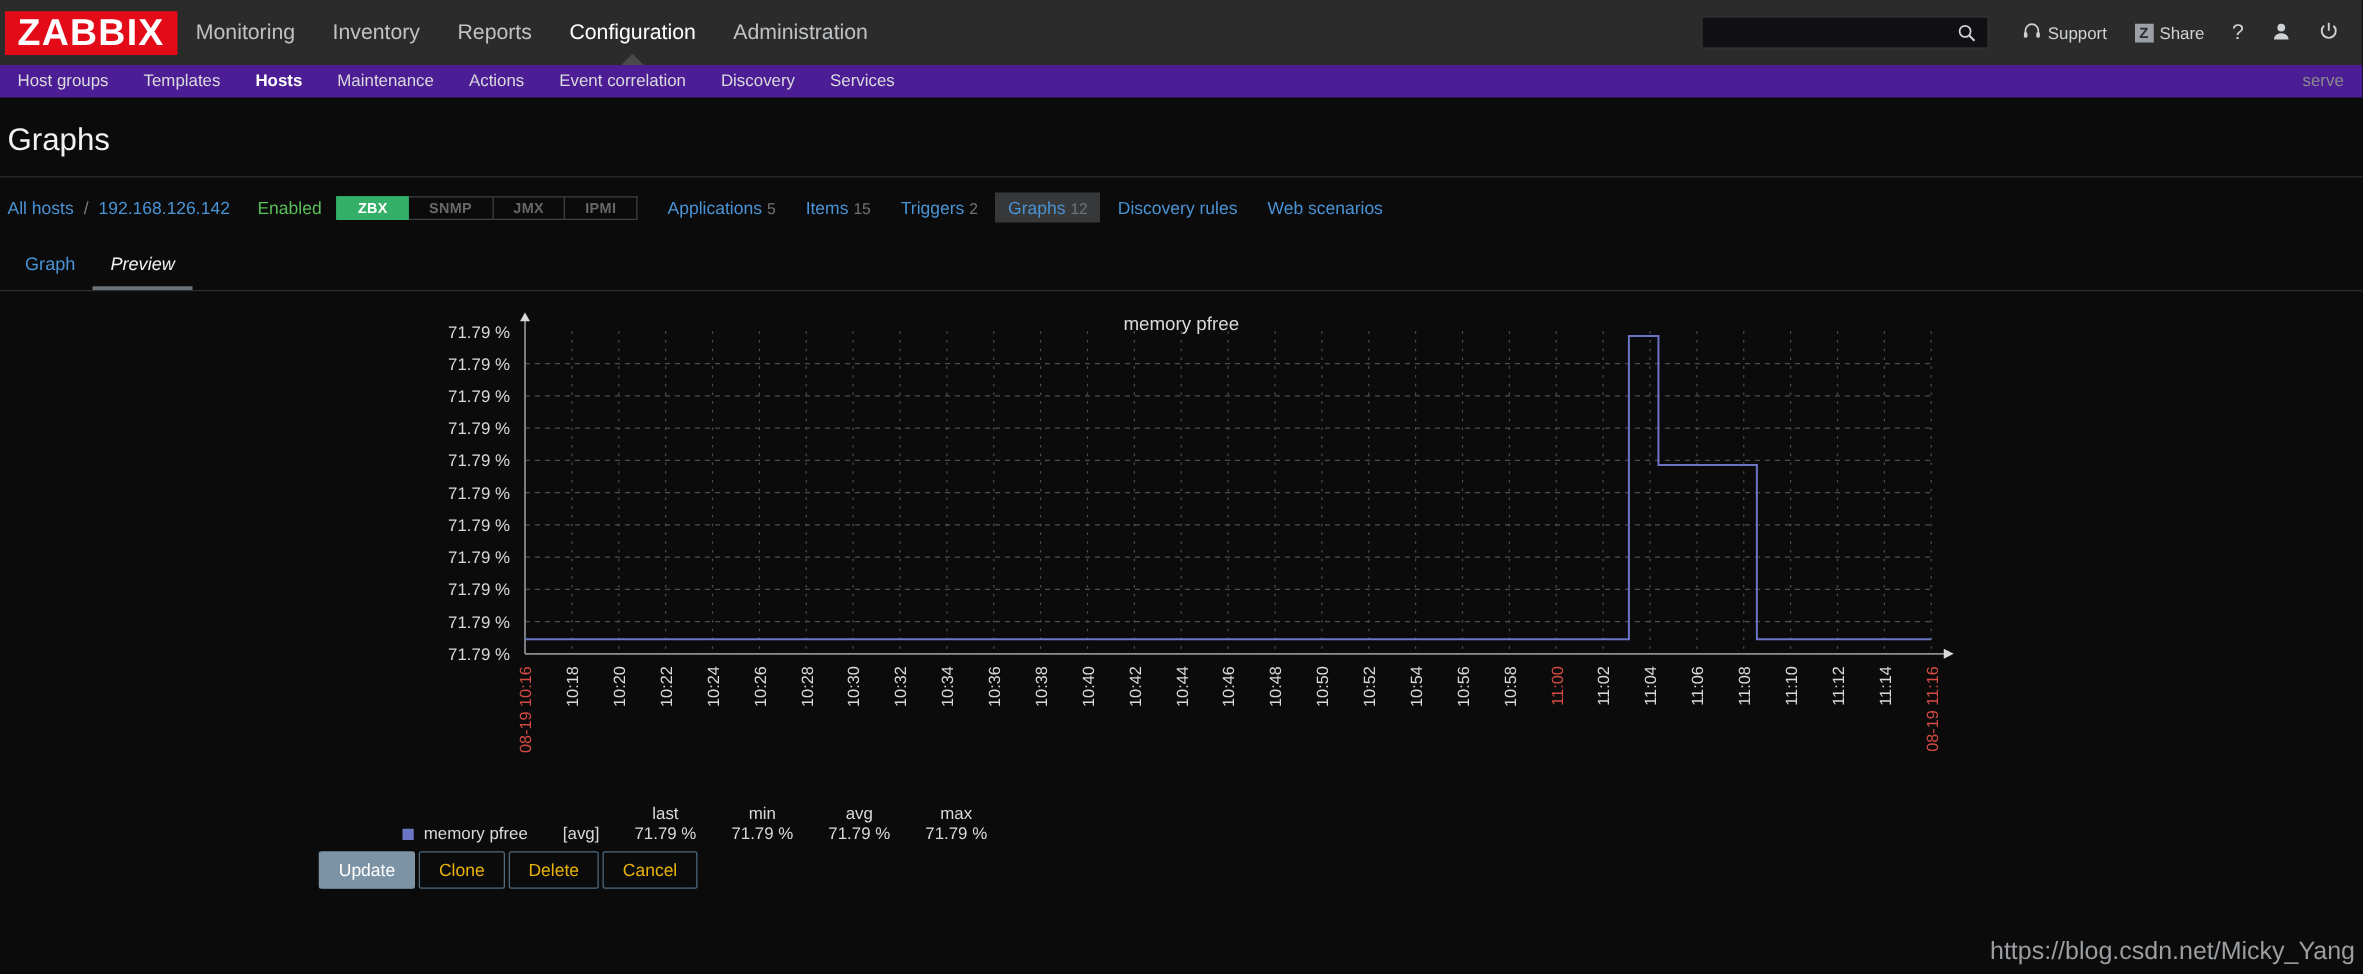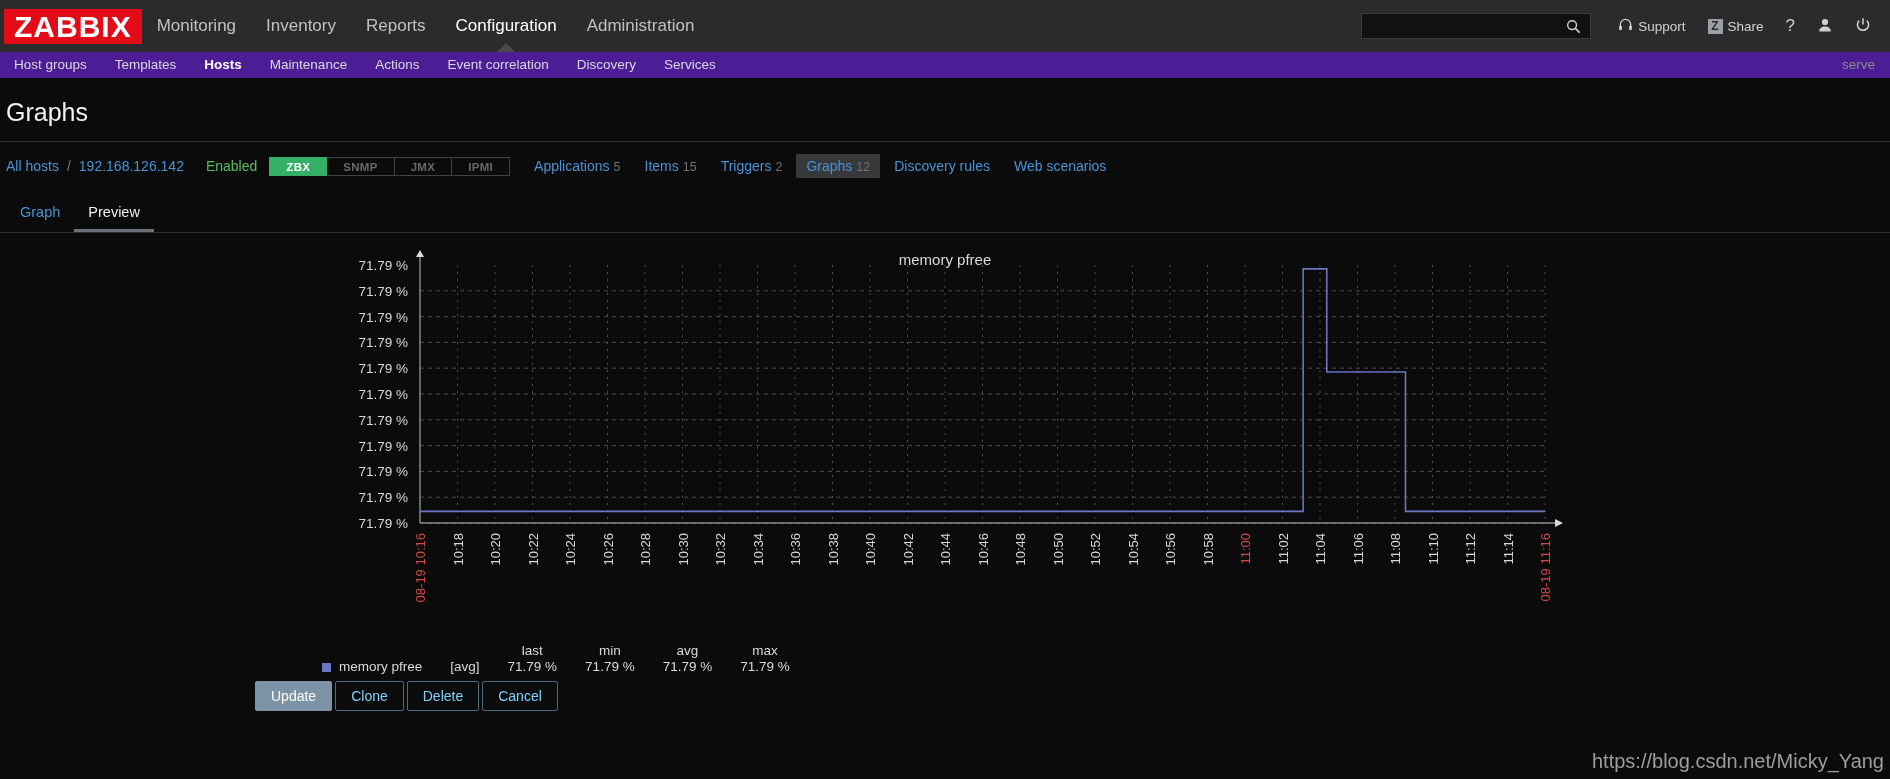--- a/index.html
+++ b/index.html
@@ -118,21 +118,21 @@
     display:flex; align-items:flex-end; gap:0px;
     padding-left:6px; margin-top:6px;
     border-bottom:1px solid #2c2e30;
   }
   .tabstrip .tab {
     font-size:14.5px; color:#4b93d4;
     padding:8px 14px 9px 14px; cursor:pointer;
     border-bottom:3px solid transparent;
   }
   .tabstrip .tab.selected {
-    color:#f0f0f0; border-bottom:3px solid #6c7378;
+    color:#f0f0f0; border-bottom:3px solid #6c7378;font-style:italic;
   }
 
   
   .graph-wrap { position:relative; width:1890px; height:480px; }
   .graph-title {
     position:absolute; left:0; right:0; top:18px;
     text-align:center; color:#d7d9db; font-size:15px;
   }
   .graph-canvas { position:absolute; left:0; top:0; }
 
@@ -157,21 +157,21 @@
   .legend-func { color:#d7d9db; }
 
   
   .btnrow {
     position:absolute; left:255px; top:681px;
     display:flex; gap:3px;
   }
   .btn {
     font-size:14px; font-family:"Liberation Sans", sans-serif;
     padding:6px 15px; border-radius:2px; cursor:pointer;
-    border:1px solid #4f6b80; background:transparent; color:#7dd3fc;
+    border:1px solid #4f6b80; background:transparent; color:#eab308;
     min-width:66px; text-align:center;
   }
   .btn.primary {
     background:#7c93a5; color:#ffffff; border-color:#7c93a5;
   }
 
   
   .watermark {
     position:absolute; right:6px; bottom:6px;
     color:#9b9ea1; font-size:20px;

